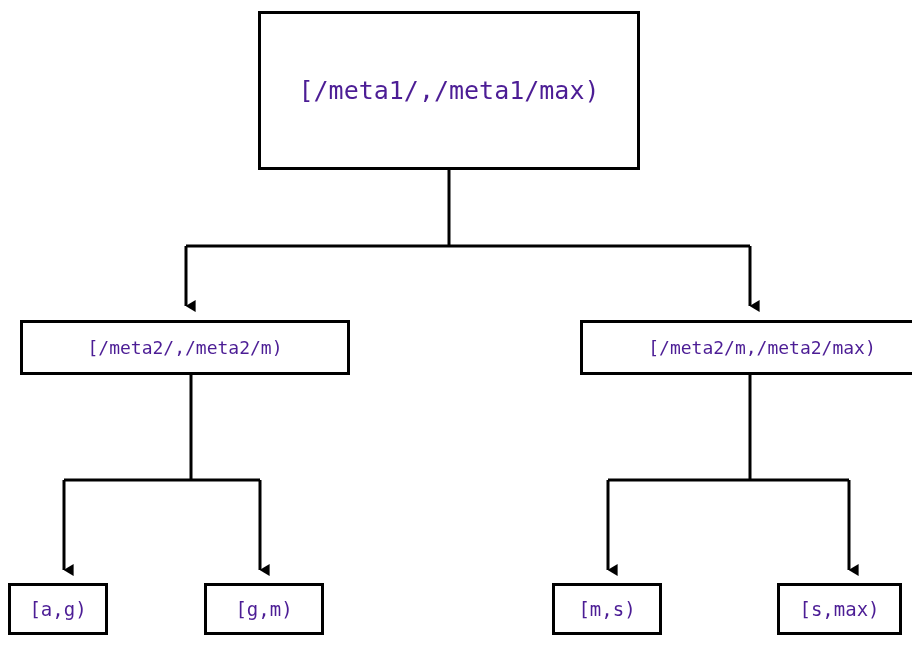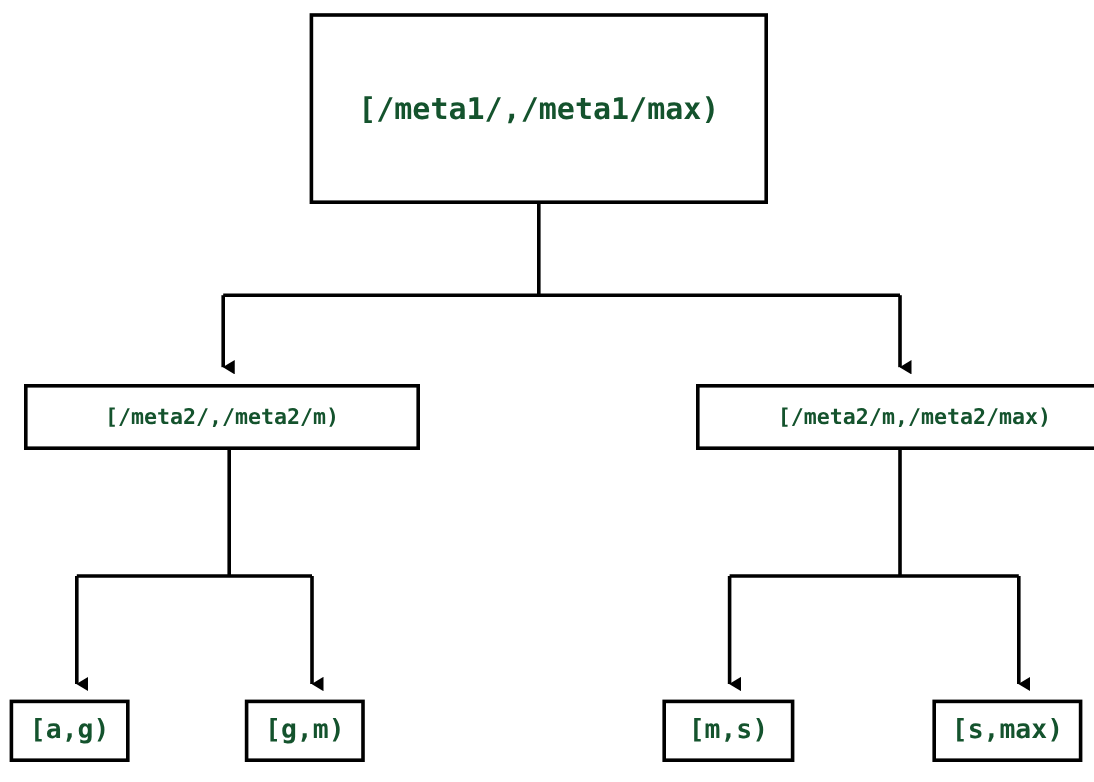--- a/index.html
+++ b/index.html
@@ -28,25 +28,24 @@
     position: absolute;
     box-sizing: border-box;
     background: #ffffff;
     border: 3px solid #000000;
     display: flex;
     align-items: center;
     justify-content: center;
     text-align: center;
   }
   .node-label {
-    color: #14532d;
+    color: #4c1d95;
     white-space: pre;
     line-height: 1;
     letter-spacing: 0px;
-    font-weight: bold;
   }
   
   .node-root {
     left: 258px;
     top: 11px;
     width: 382px;
     height: 159px;
   }
   .node-root .node-label { font-size: 25px; }
   
@@ -56,24 +55,24 @@
   }
   .node-mid-left  { left: 20px;  width: 330px; }
   .node-mid-right { left: 580px; width: 364px; }
   .node-mid .node-label { font-size: 18px; }
   
   .node-leaf {
     top: 583px;
     height: 52px;
   }
   .node-leaf-1 { left: 8px;   width: 100px; }
-  .node-leaf-2 { left: 204px; width: 100px; }
+  .node-leaf-2 { left: 204px; width: 120px; }
   .node-leaf-3 { left: 552px; width: 110px; }
   .node-leaf-4 { left: 777px; width: 125px; justify-content: center; }
-  .node-leaf .node-label { font-size: 22px; }
+  .node-leaf .node-label { font-size: 19px; }
 </style>
 </head>
 <body>
 
 <div id="canvas">
 
   <svg id="edge-layer" viewBox="0 0 912 652" width="912" height="652" xmlns="http://www.w3.org/2000/svg">
     <defs>
       <marker id="arrow-down" viewBox="0 0 12 10" refX="6" refY="9.6" markerWidth="12" markerHeight="10" markerUnits="userSpaceOnUse" orient="auto-start-reverse">
         <path d="M 0 0 L 12 0 L 6 10 Z" fill="#000000"></path>

